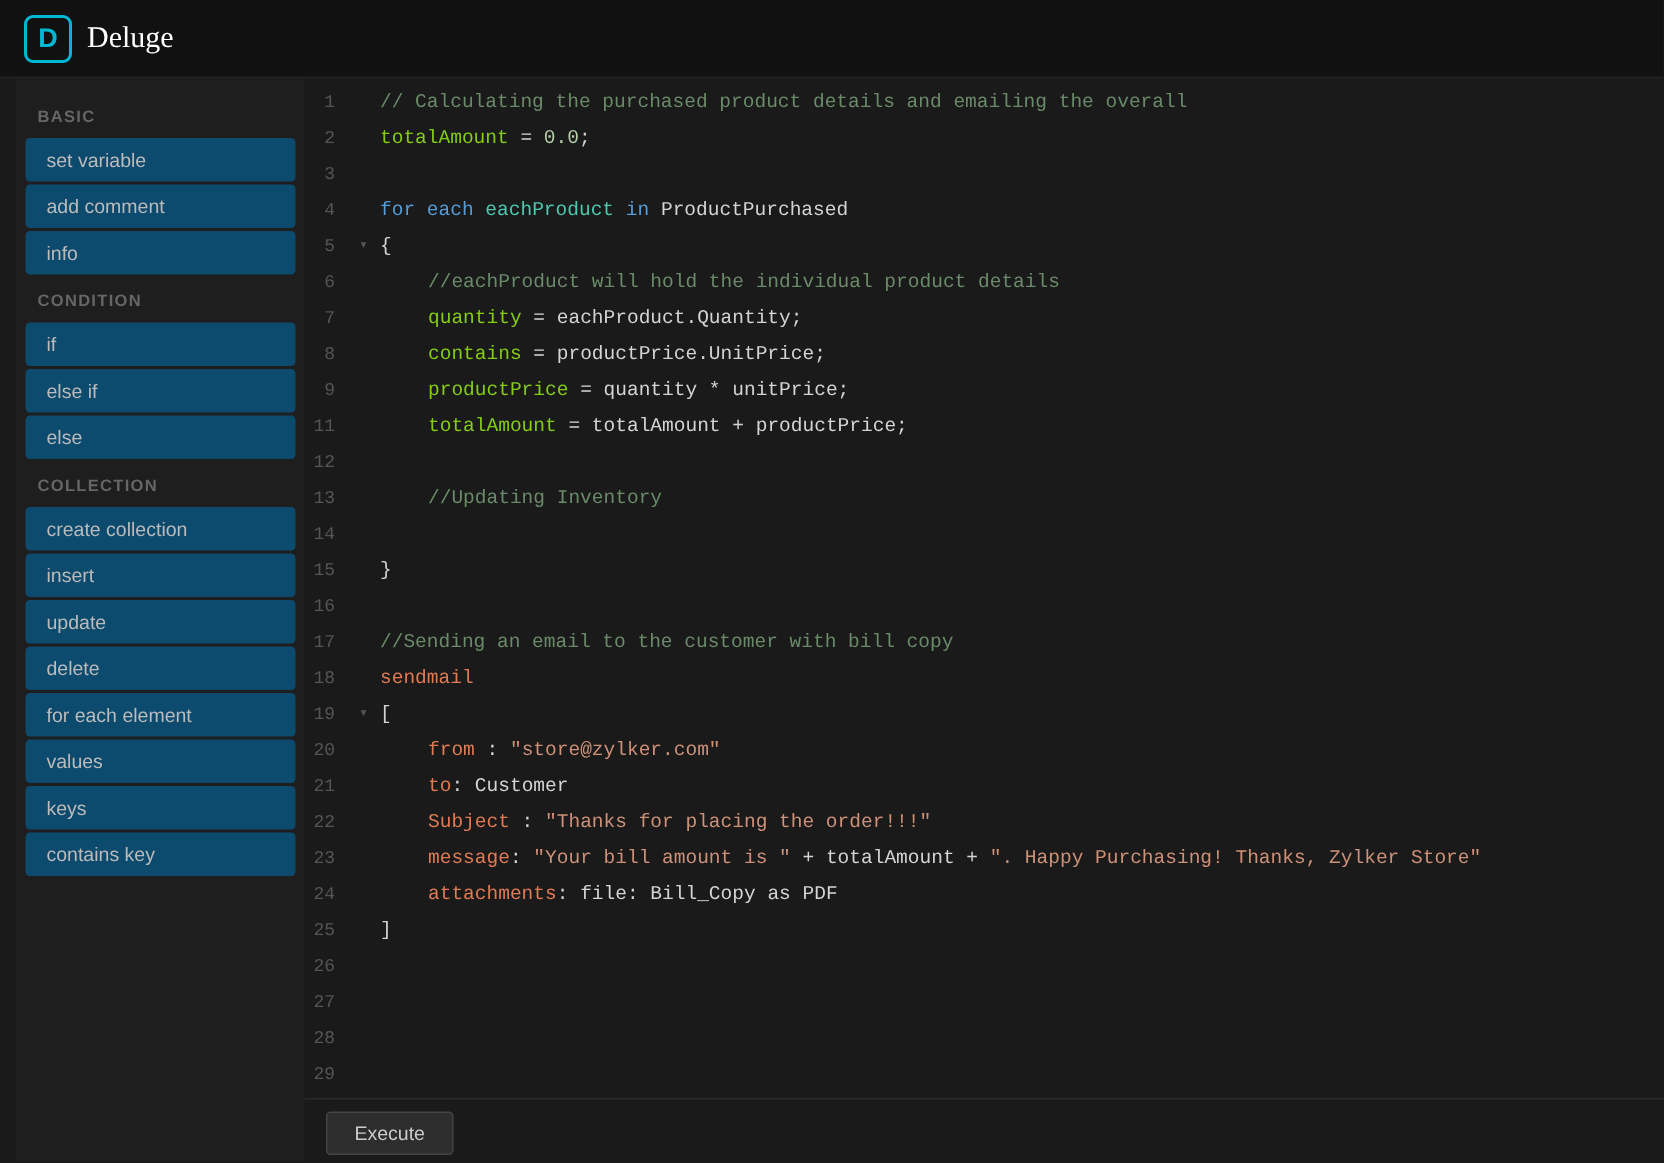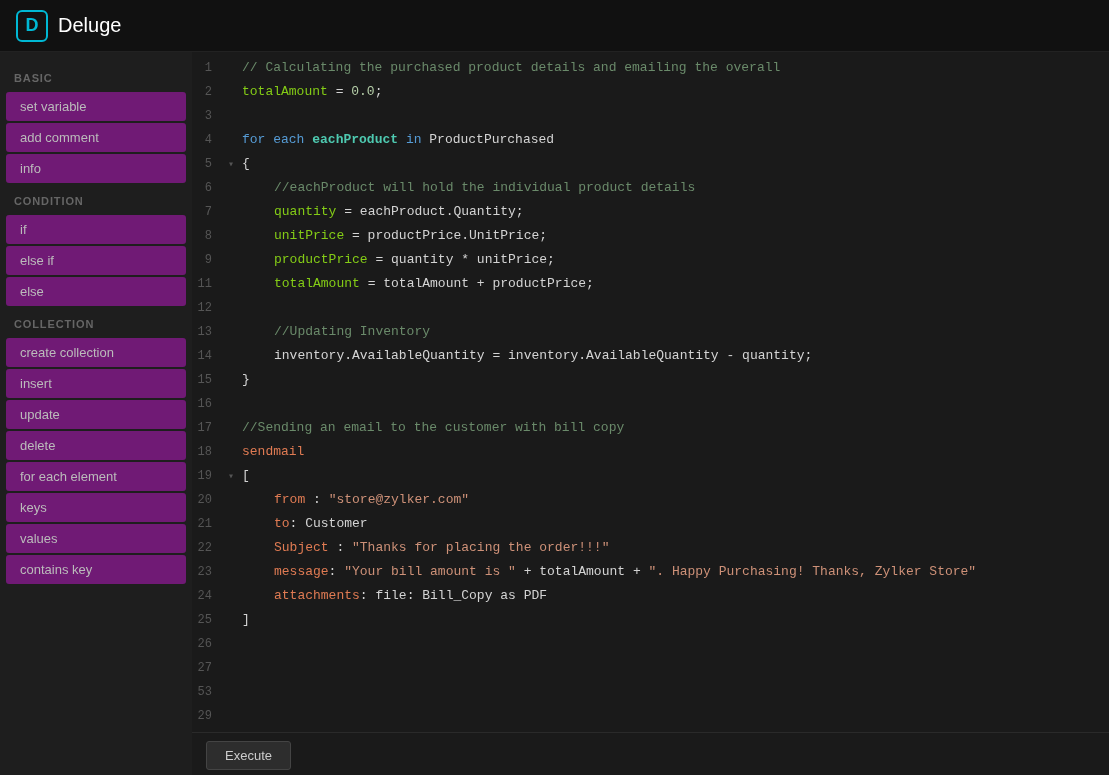--- a/index.html
+++ b/index.html
@@ -34,52 +34,54 @@
       justify-content: center;
       margin-right: 10px;
       color: #00b8d4;
       font-size: 18px;
       font-weight: bold;
     }
     .app-title {
       color: #fff;
       font-size: 20px;
       font-weight: 500;
+      font-family: Liberation Serif, serif;
     }
 
     
     .main {
       display: flex;
       flex: 1;
       overflow: hidden;
     }
 
     
     .sidebar {
       width: 192px;
       background: #1e1e1e;
       overflow-y: auto;
       flex-shrink: 0;
       padding: 10px 0;
+      margin-left: 11px;
     }
     .sidebar-section-label {
       color: #666;
       font-size: 11px;
       font-weight: 600;
       letter-spacing: 0.08em;
       padding: 10px 14px 6px 14px;
       text-transform: uppercase;
     }
     .sidebar-item {
       display: block;
       padding: 7px 14px;
       color: #bbb;
       font-size: 13px;
       cursor: pointer;
-      background: #701a75;
+      background: #0c4a6e;
       margin: 2px 6px;
       border-radius: 3px;
     }
 
     
     .code-area {
       flex: 1;
       background: #1a1a1a;
       overflow-y: auto;
       padding: 0;
@@ -118,21 +120,21 @@
       white-space: pre;
     }
 
     
     .c-comment { color: #6a8a6a; }
     .c-keyword { color: #569cd6; }
     .c-var { color: #84cc16; }
     .c-num { color: #b5cea8; }
     .c-string { color: #ce9178; }
     .c-orange { color: #e07b53; }
-    .c-cyan { color: #4ec9b0; font-weight: bold; }
+    .c-cyan { color: #4ec9b0; }
     .c-white { color: #d4d4d4; }
 
     
     .execute-bar {
       padding: 8px 14px;
       background: #1a1a1a;
       border-top: 1px solid #2a2a2a;
       flex-shrink: 0;
     }
     .execute-btn {
@@ -166,22 +168,22 @@
     <div class="sidebar-item">if</div>
     <div class="sidebar-item">else if</div>
     <div class="sidebar-item">else</div>
 
     <div class="sidebar-section-label">COLLECTION</div>
     <div class="sidebar-item">create collection</div>
     <div class="sidebar-item">insert</div>
     <div class="sidebar-item">update</div>
     <div class="sidebar-item">delete</div>
     <div class="sidebar-item">for each element</div>
+    <div class="sidebar-item">values</div>
     <div class="sidebar-item">keys</div>
-    <div class="sidebar-item">values</div>
     <div class="sidebar-item">contains key</div>
   </div>
 
   <div class="code-area">
     <div class="code-content">
 
       <div class="code-line">
         <span class="line-num">1</span>
         <span class="line-arrow"></span>
         <span class="line-code c-comment">// Calculating the purchased product details and emailing the overall</span>
@@ -219,21 +221,21 @@
 
       <div class="code-line">
         <span class="line-num">7</span>
         <span class="line-arrow"></span>
         <span class="line-code"><span style="display:inline-block;width:32px"></span><span class="c-var">quantity</span><span class="c-white"> = eachProduct.Quantity;</span></span>
       </div>
 
       <div class="code-line">
         <span class="line-num">8</span>
         <span class="line-arrow"></span>
-        <span class="line-code"><span style="display:inline-block;width:32px"></span><span class="c-var">unitPrice</span><span class="c-white"> = productPrice.UnitPrice;</span></span>
+        <span class="line-code"><span style="display:inline-block;width:32px"></span><span class="c-var">contains</span><span class="c-white"> = productPrice.UnitPrice;</span></span>
       </div>
 
       <div class="code-line">
         <span class="line-num">9</span>
         <span class="line-arrow"></span>
         <span class="line-code"><span style="display:inline-block;width:32px"></span><span class="c-var">productPrice</span><span class="c-white"> = quantity * unitPrice;</span></span>
       </div>
 
 
       <div class="code-line">
@@ -250,21 +252,20 @@
 
       <div class="code-line">
         <span class="line-num">13</span>
         <span class="line-arrow"></span>
         <span class="line-code"><span style="display:inline-block;width:32px"></span><span class="c-comment">//Updating Inventory</span></span>
       </div>
 
       <div class="code-line">
         <span class="line-num">14</span>
         <span class="line-arrow"></span>
-        <span class="line-code"><span style="display:inline-block;width:32px"></span><span class="c-white">inventory.AvailableQuantity = inventory.AvailableQuantity - quantity;</span></span>
       </div>
 
       <div class="code-line">
         <span class="line-num">15</span>
         <span class="line-arrow"></span>
         <span class="line-code c-white">}</span>
       </div>
 
       <div class="code-line">
         <span class="line-num">16</span>
@@ -332,21 +333,21 @@
         <span class="line-code"></span>
       </div>
 
       <div class="code-line">
         <span class="line-num">27</span>
         <span class="line-arrow"></span>
         <span class="line-code"></span>
       </div>
 
       <div class="code-line">
-        <span class="line-num">53</span>
+        <span class="line-num">28</span>
         <span class="line-arrow"></span>
         <span class="line-code"></span>
       </div>
 
       <div class="code-line">
         <span class="line-num">29</span>
         <span class="line-arrow"></span>
         <span class="line-code"></span>
       </div>
 

